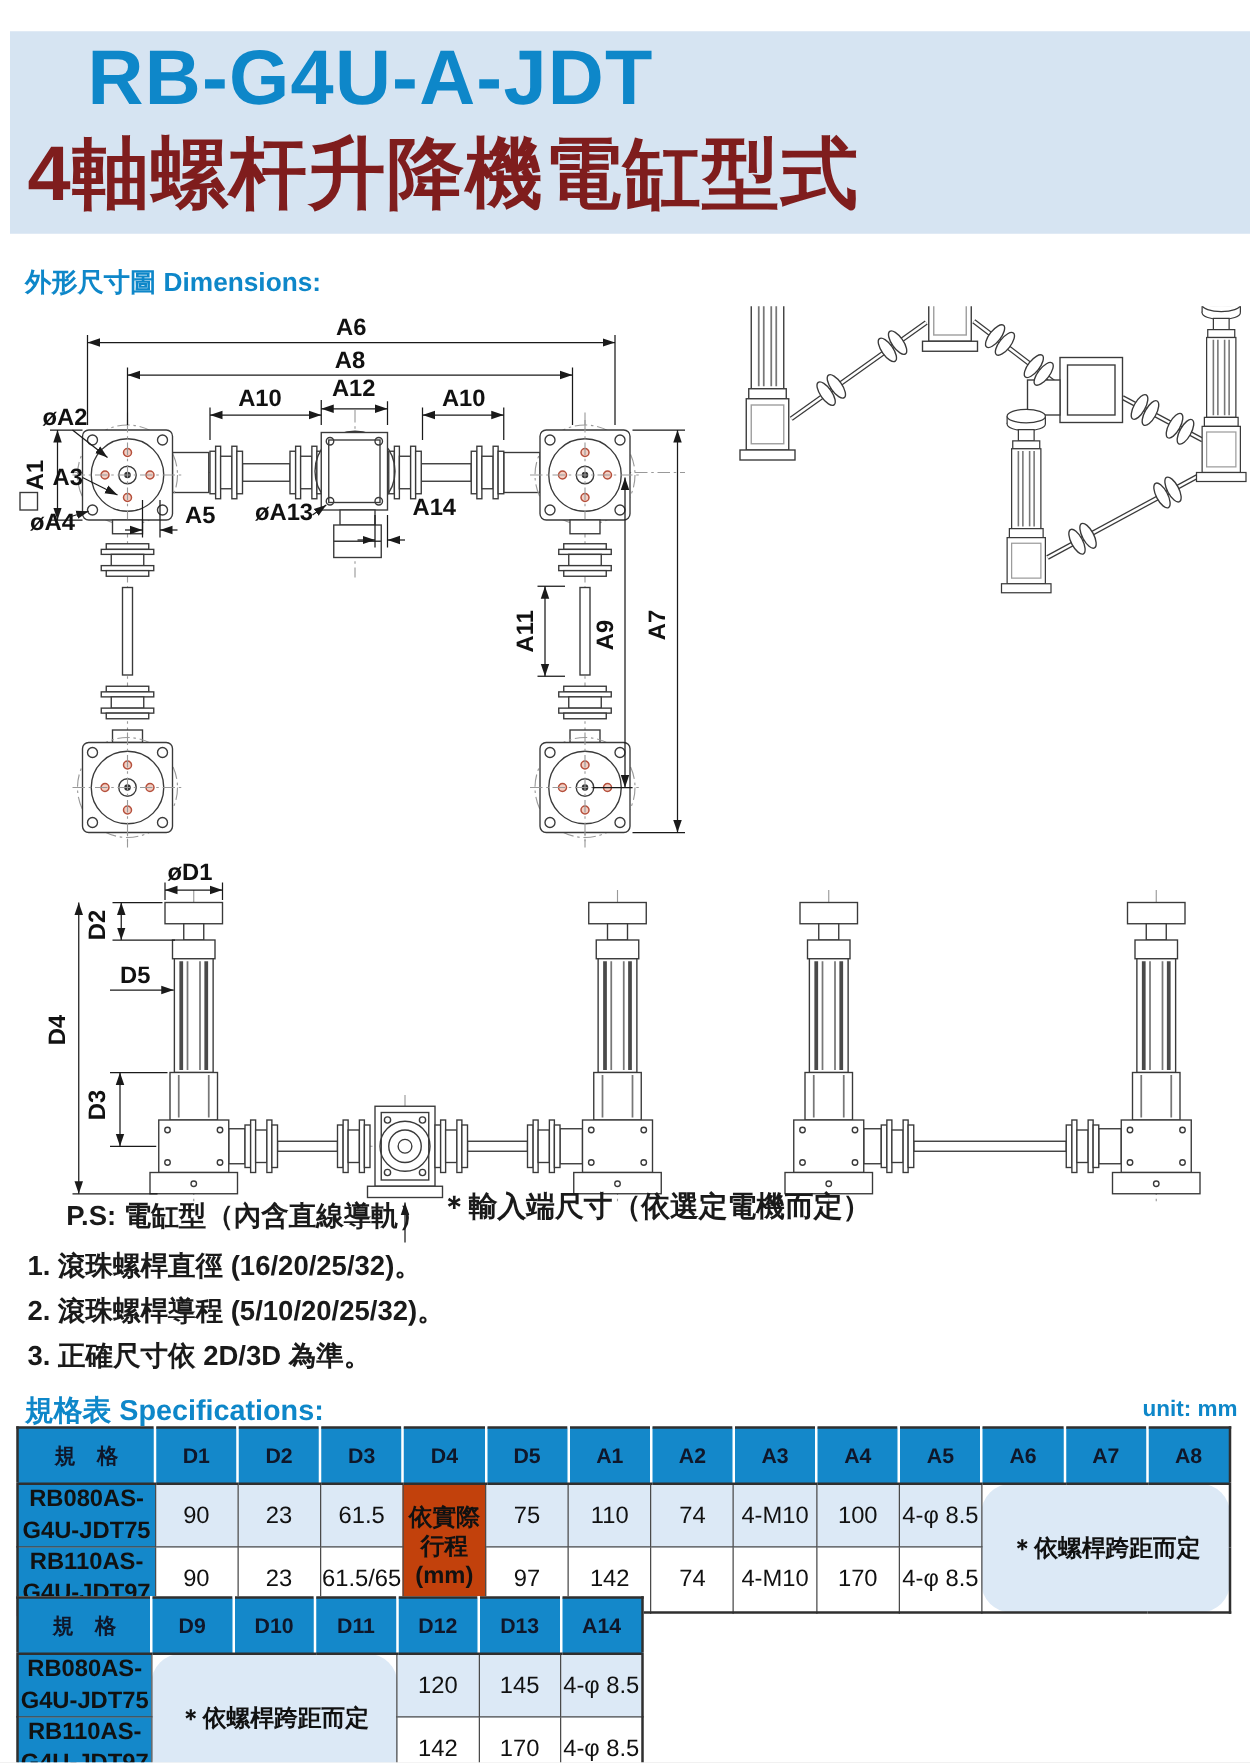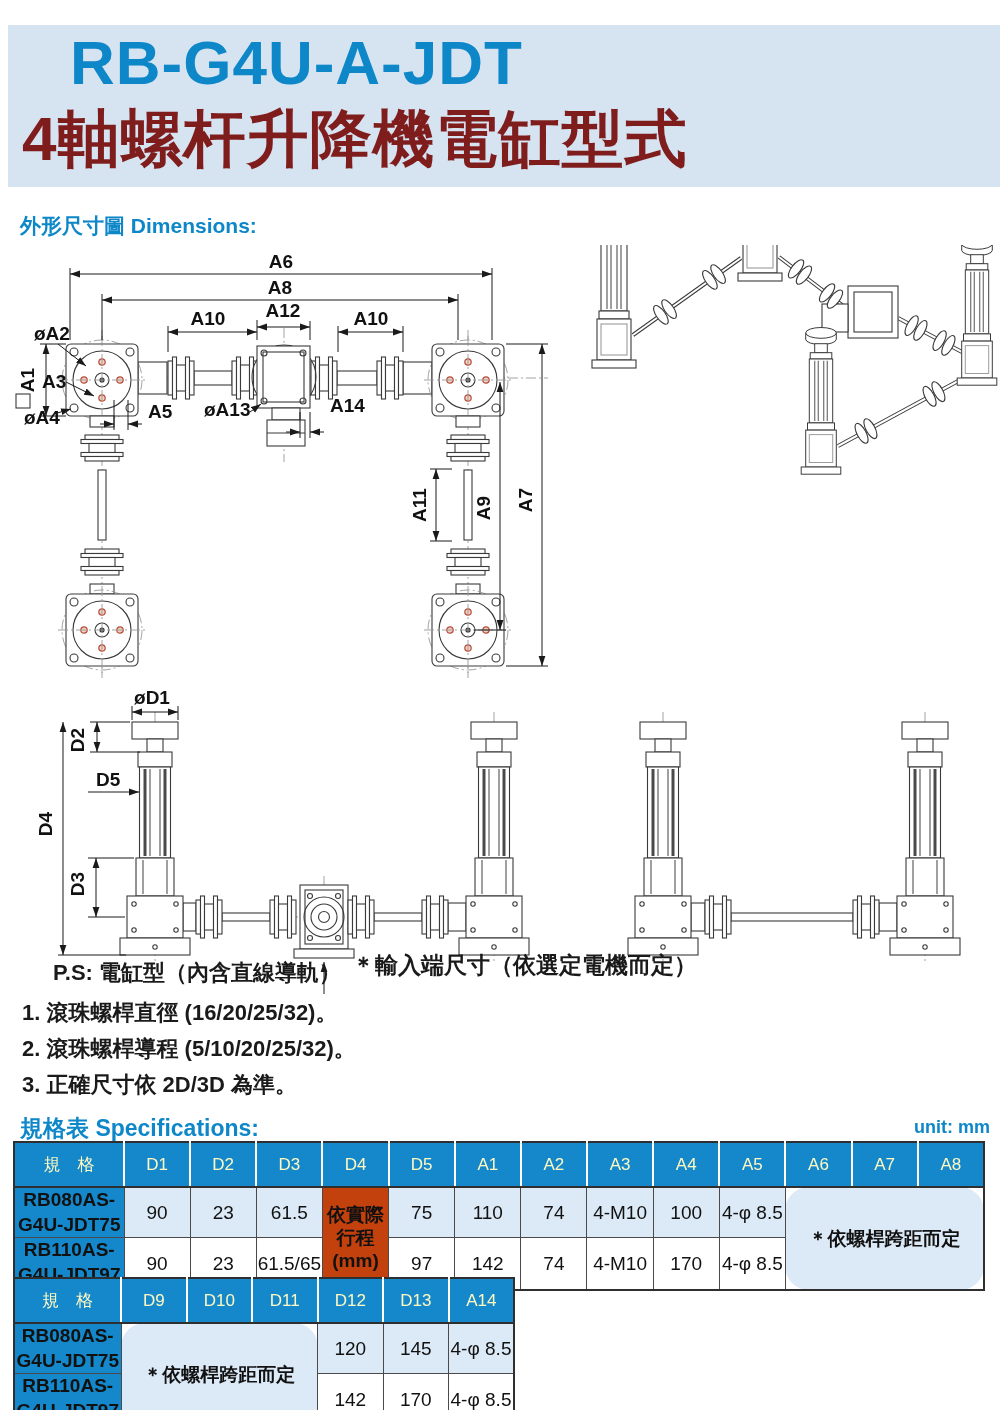--- a/index.html
+++ b/index.html
@@ -23,21 +23,21 @@
   .rib2{stroke:#777;stroke-width:1.4;}
   .cl{stroke:#999;stroke-width:.9;fill:none;stroke-dasharray:10 3 2 3;}
   .dim{stroke:#1a1a1a;stroke-width:1;fill:none;}
   .bolt{fill:#f3cfc4;stroke:#b5503c;stroke-width:1.2;}
   .dtxt{font-family:"Liberation Sans",sans-serif;font-size:19px;font-weight:bold;fill:#111;}
   .shaftA{stroke:#3a3a3a;stroke-width:4;}
   .shaftB{stroke:#fff;stroke-width:2;}
   
   table.spec{position:absolute;border-collapse:collapse;table-layout:fixed;background:#fff;
              border:2px solid #2f2f2f;font-family:"Liberation Sans",sans-serif;}
-  table.spec th{background:#1488ca;color:#fef9c3;font-size:17px;font-weight:normal;
+  table.spec th{background:#1488ca;color:#0f172a;font-size:17px;font-weight:bold;
                 border:2px solid #fff;border-top:none;border-bottom:2px solid #2f2f2f;text-align:center;padding:10px;}
   table.spec th:first-child{border-left:none;}
   table.spec th:last-child{border-right:none;}
   table.spec td{border:1px solid #4a4a4a;text-align:center;font-size:19px;color:#111;padding:0;}
   td.model{background:#1488ca;color:#fff;font-size:15px;font-weight:bold;line-height:1.3;
            border-bottom:2px solid #fff;}
   tr:last-child td.model{border-bottom:5px solid #701a75;}
   td.lb{background:#dce9f6;}
   td.d4c{background:#c2410c;font-size:17px;font-weight:bold;line-height:1.2;}
   td.span-note{background:#dce9f6;font-size:20px;font-weight:bold;border-radius:24px;}

